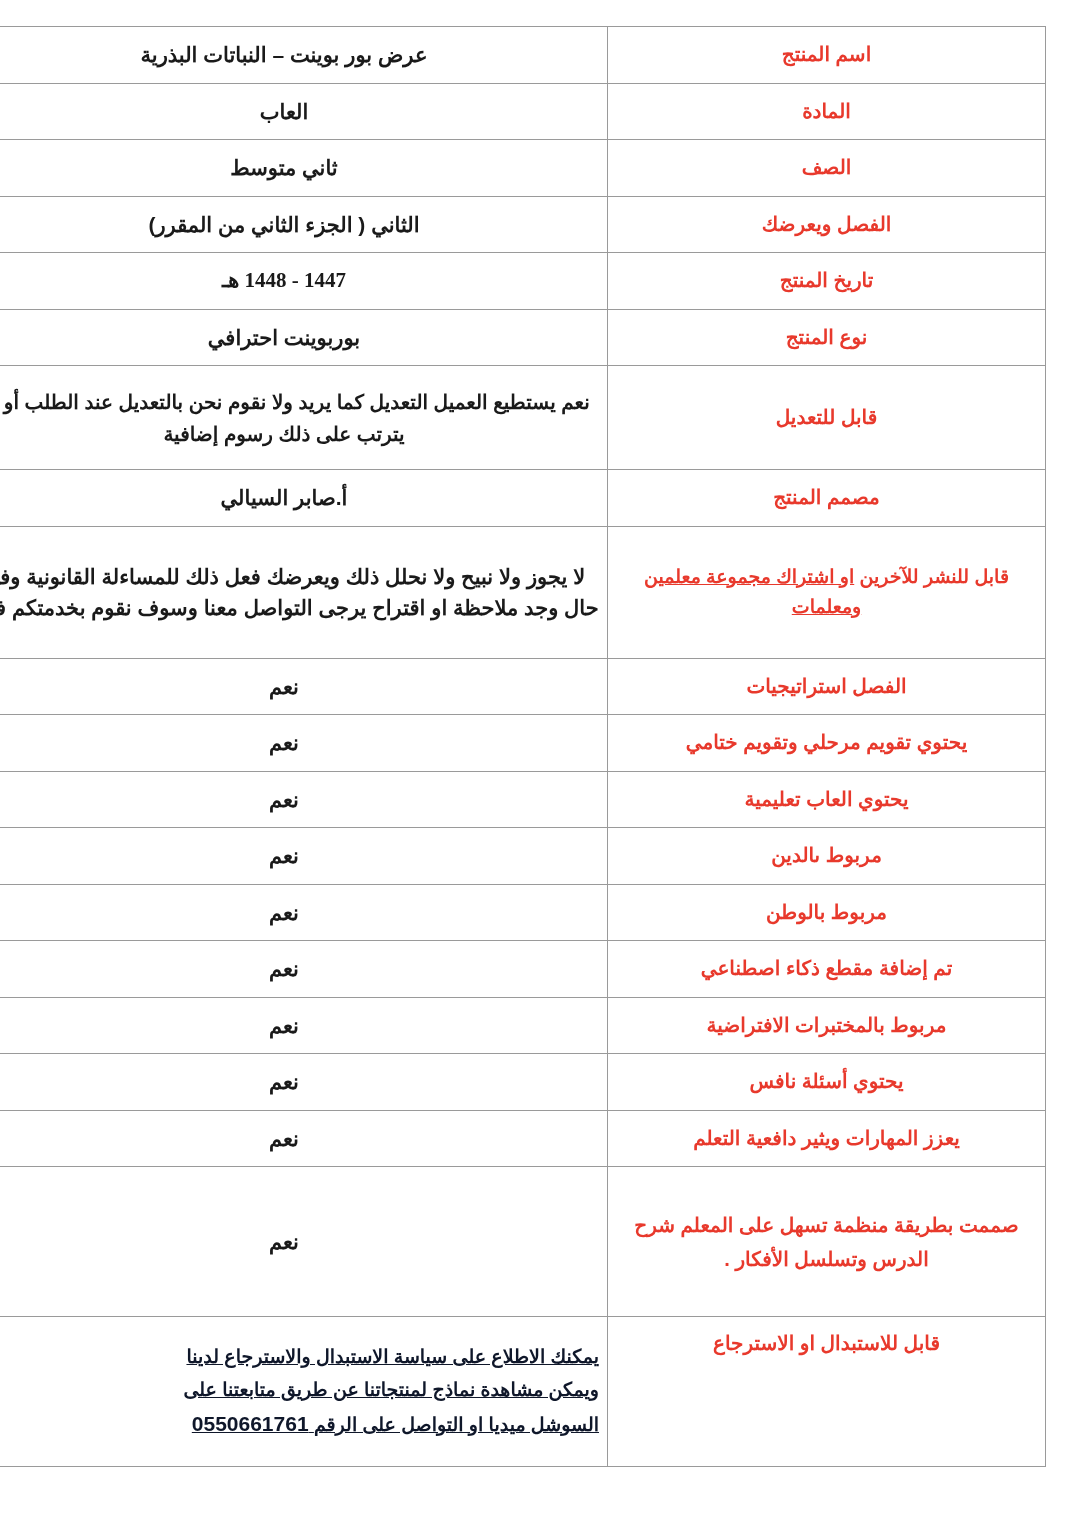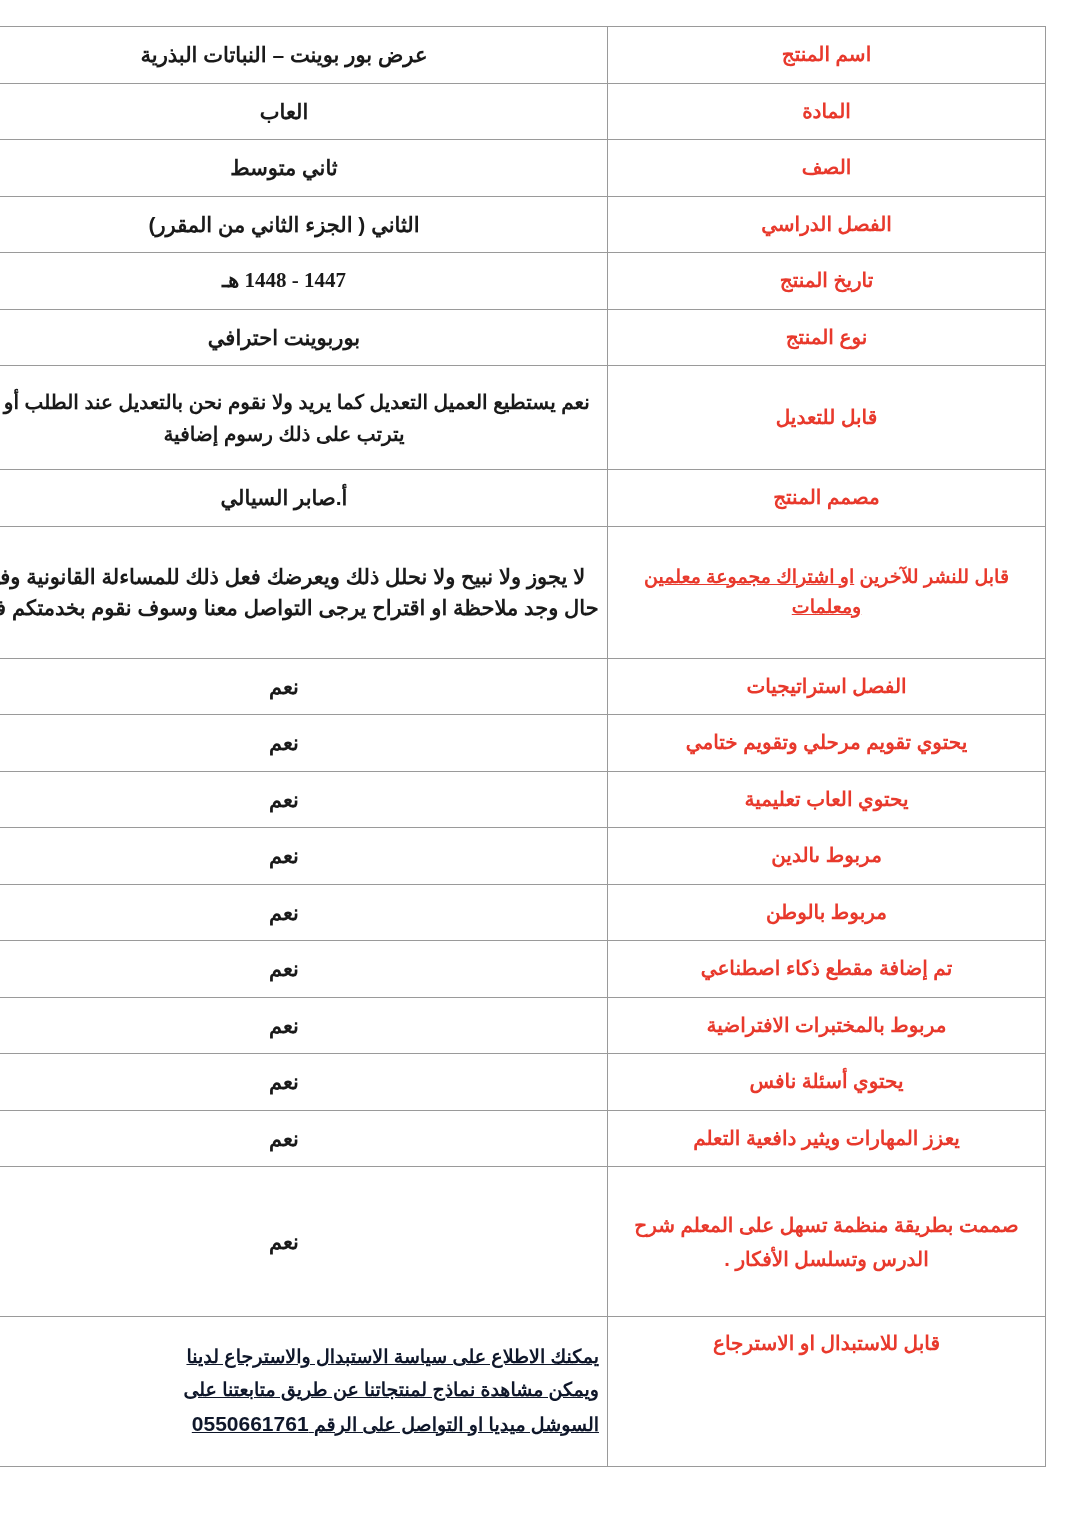--- a/index.html
+++ b/index.html
@@ -112,21 +112,21 @@
       </tr>
       <tr>
         <td class="label">المادة</td>
         <td class="value v-plain">العاب</td>
       </tr>
       <tr>
         <td class="label">الصف</td>
         <td class="value v-plain">ثاني متوسط</td>
       </tr>
       <tr>
-        <td class="label">الفصل الدراسي</td>
+        <td class="label">الفصل ويعرضك</td>
         <td class="value v-plain">الثاني ( الجزء الثاني من المقرر)</td>
       </tr>
       <tr>
         <td class="label">تاريخ المنتج</td>
         <td class="value v-plain date-val">1447 -  1448 هـ</td>
       </tr>
       <tr>
         <td class="label">نوع المنتج</td>
         <td class="value v-teal">بوربوينت احترافي</td>
       </tr>

